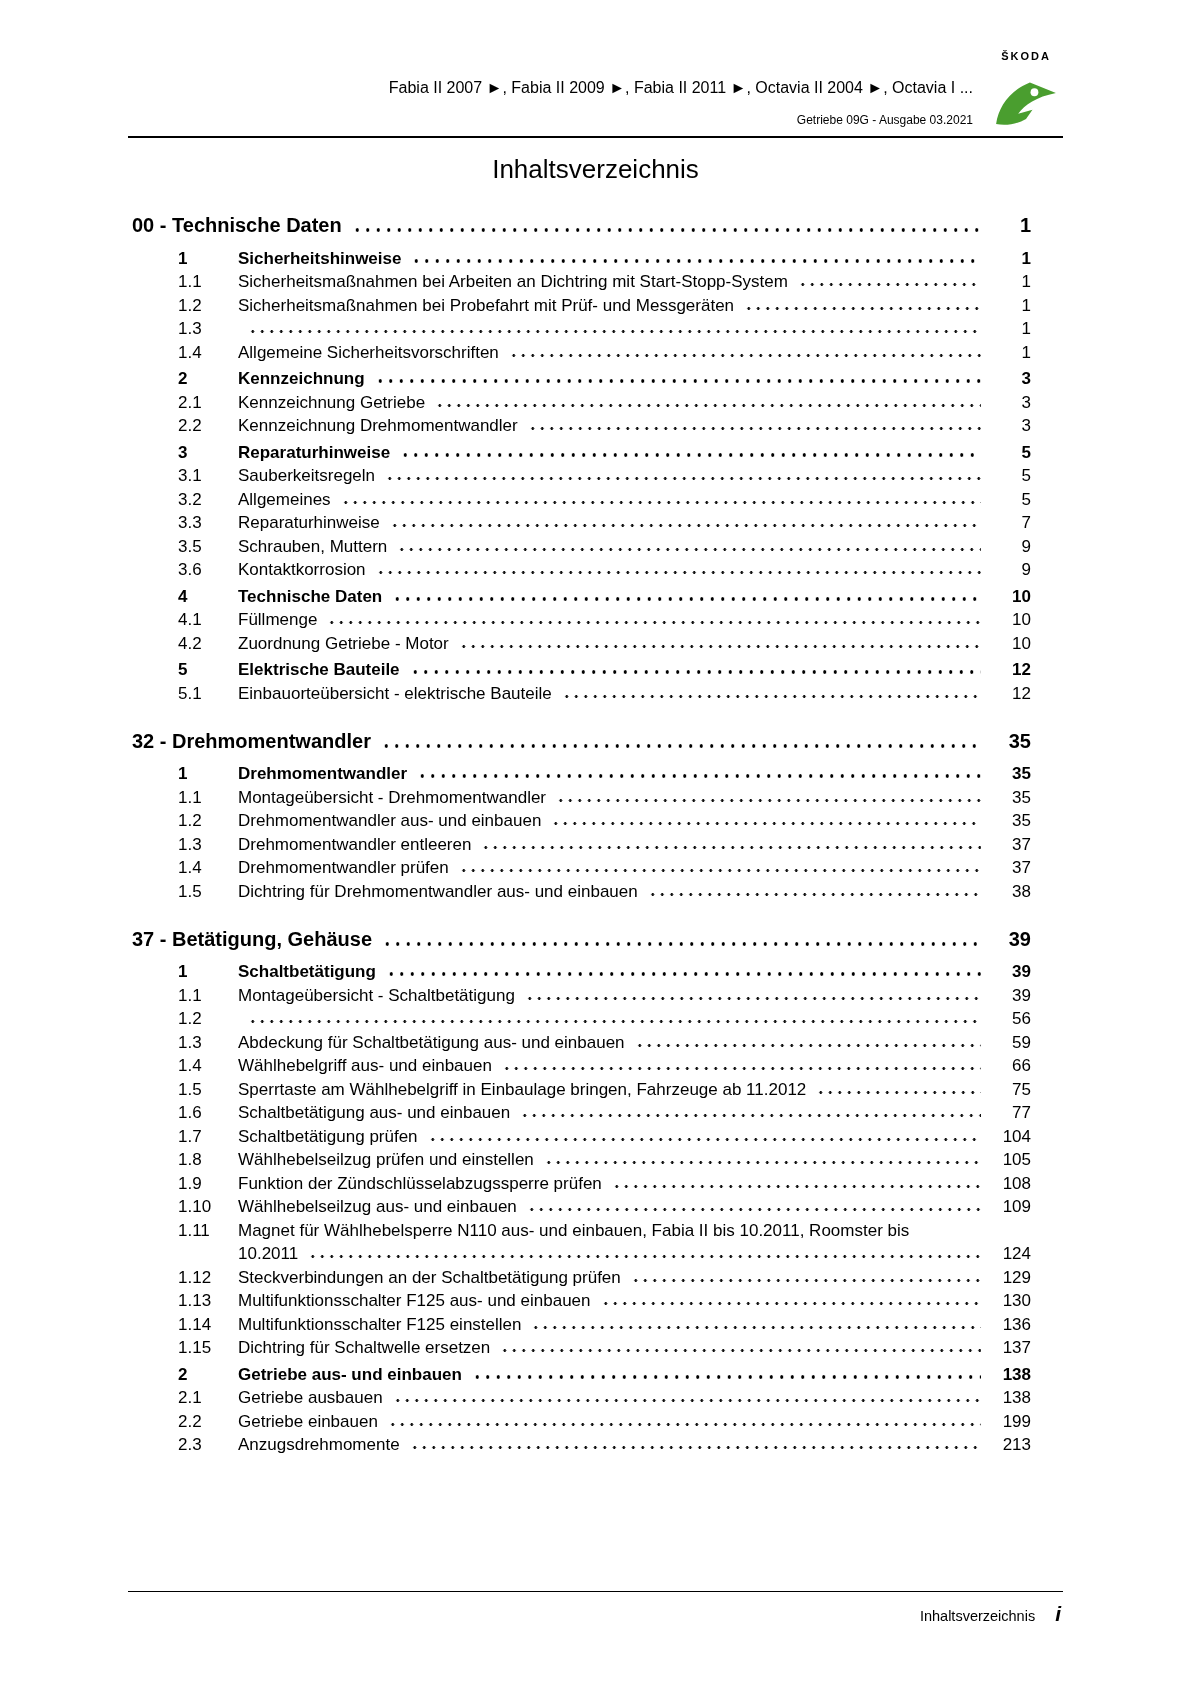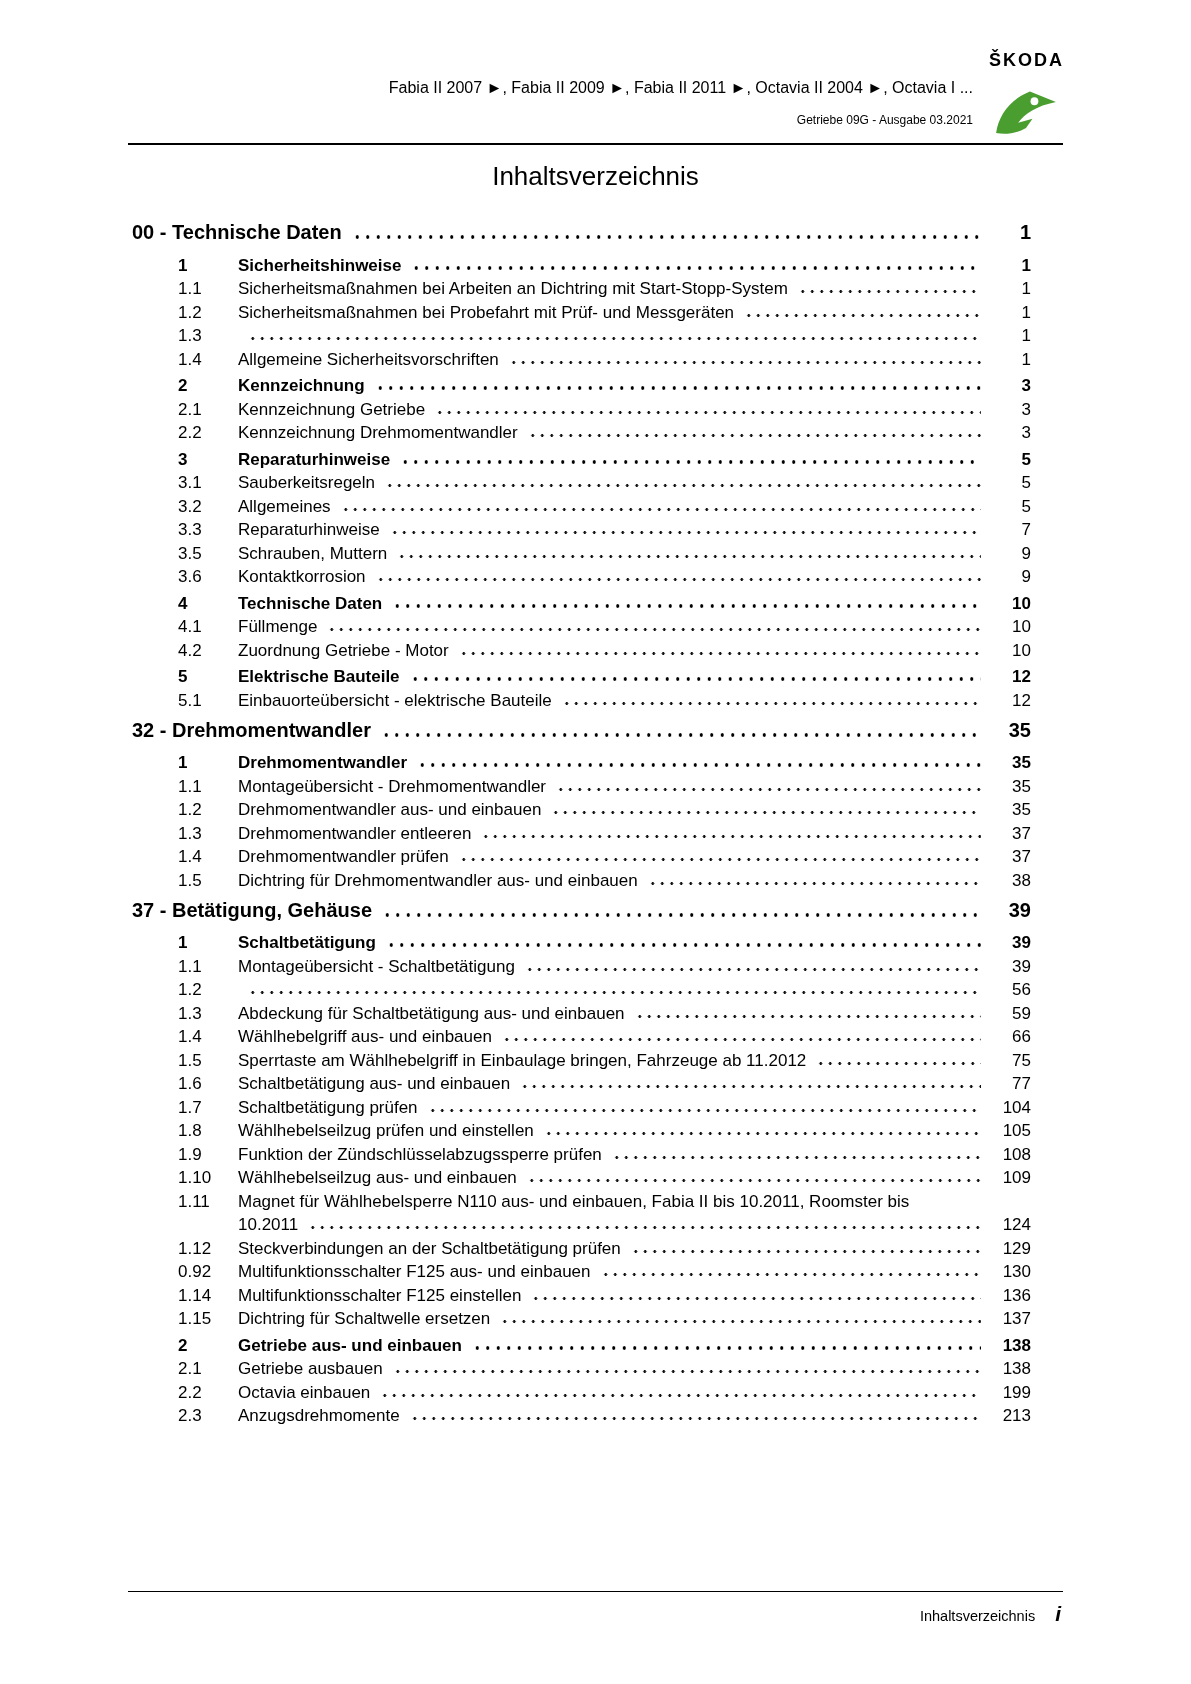--- a/index.html
+++ b/index.html
@@ -40,21 +40,21 @@
   .header-edition {
     font-size: 12px;
     line-height: 20px;
   }
   .brand {
     width: 74px;
     text-align: center;
     flex: 0 0 auto;
   }
   .brand-name {
-    font-size: 18px;
+    font-size: 11px;
     font-weight: bold;
     letter-spacing: 2px;
     margin-bottom: 14px;
   }
   .brand-glyph svg {
     display: block;
     margin: 0 auto;
   }
   .header-rule {
     border: none;
@@ -72,21 +72,21 @@
   .toc {
     padding-left: 4px;
     padding-right: 32px;
   }
   .chapter-row {
     display: flex;
     align-items: flex-end;
     font-size: 20px;
     font-weight: bold;
     height: 26px;
-    margin-top: 6px;
+    margin-top: 24px;
     margin-bottom: 7px;
   }
   .entry {
     display: flex;
     align-items: flex-end;
     font-size: 17px;
     line-height: 19px;
     height: 23.5px;
   }
   .entry.bold {
@@ -422,21 +422,21 @@
           <span class="leader"></span>
           <span class="page-num">124</span>
         </div>
         <div class="entry">
           <span class="entry-num">1.12</span>
           <span class="entry-title">Steckverbindungen an der Schaltbetätigung prüfen</span>
           <span class="leader"></span>
           <span class="page-num">129</span>
         </div>
         <div class="entry">
-          <span class="entry-num">0.92</span>
+          <span class="entry-num">1.13</span>
           <span class="entry-title">Multifunktionsschalter F125 aus- und einbauen</span>
           <span class="leader"></span>
           <span class="page-num">130</span>
         </div>
         <div class="entry">
           <span class="entry-num">1.14</span>
           <span class="entry-title">Multifunktionsschalter F125 einstellen</span>
           <span class="leader"></span>
           <span class="page-num">136</span>
         </div>
@@ -453,21 +453,21 @@
           <span class="page-num">138</span>
         </div>
         <div class="entry">
           <span class="entry-num">2.1</span>
           <span class="entry-title">Getriebe ausbauen</span>
           <span class="leader"></span>
           <span class="page-num">138</span>
         </div>
         <div class="entry">
           <span class="entry-num">2.2</span>
-          <span class="entry-title">Octavia einbauen</span>
+          <span class="entry-title">Getriebe einbauen</span>
           <span class="leader"></span>
           <span class="page-num">199</span>
         </div>
         <div class="entry">
           <span class="entry-num">2.3</span>
           <span class="entry-title">Anzugsdrehmomente</span>
           <span class="leader"></span>
           <span class="page-num">213</span>
         </div>
       </main>

